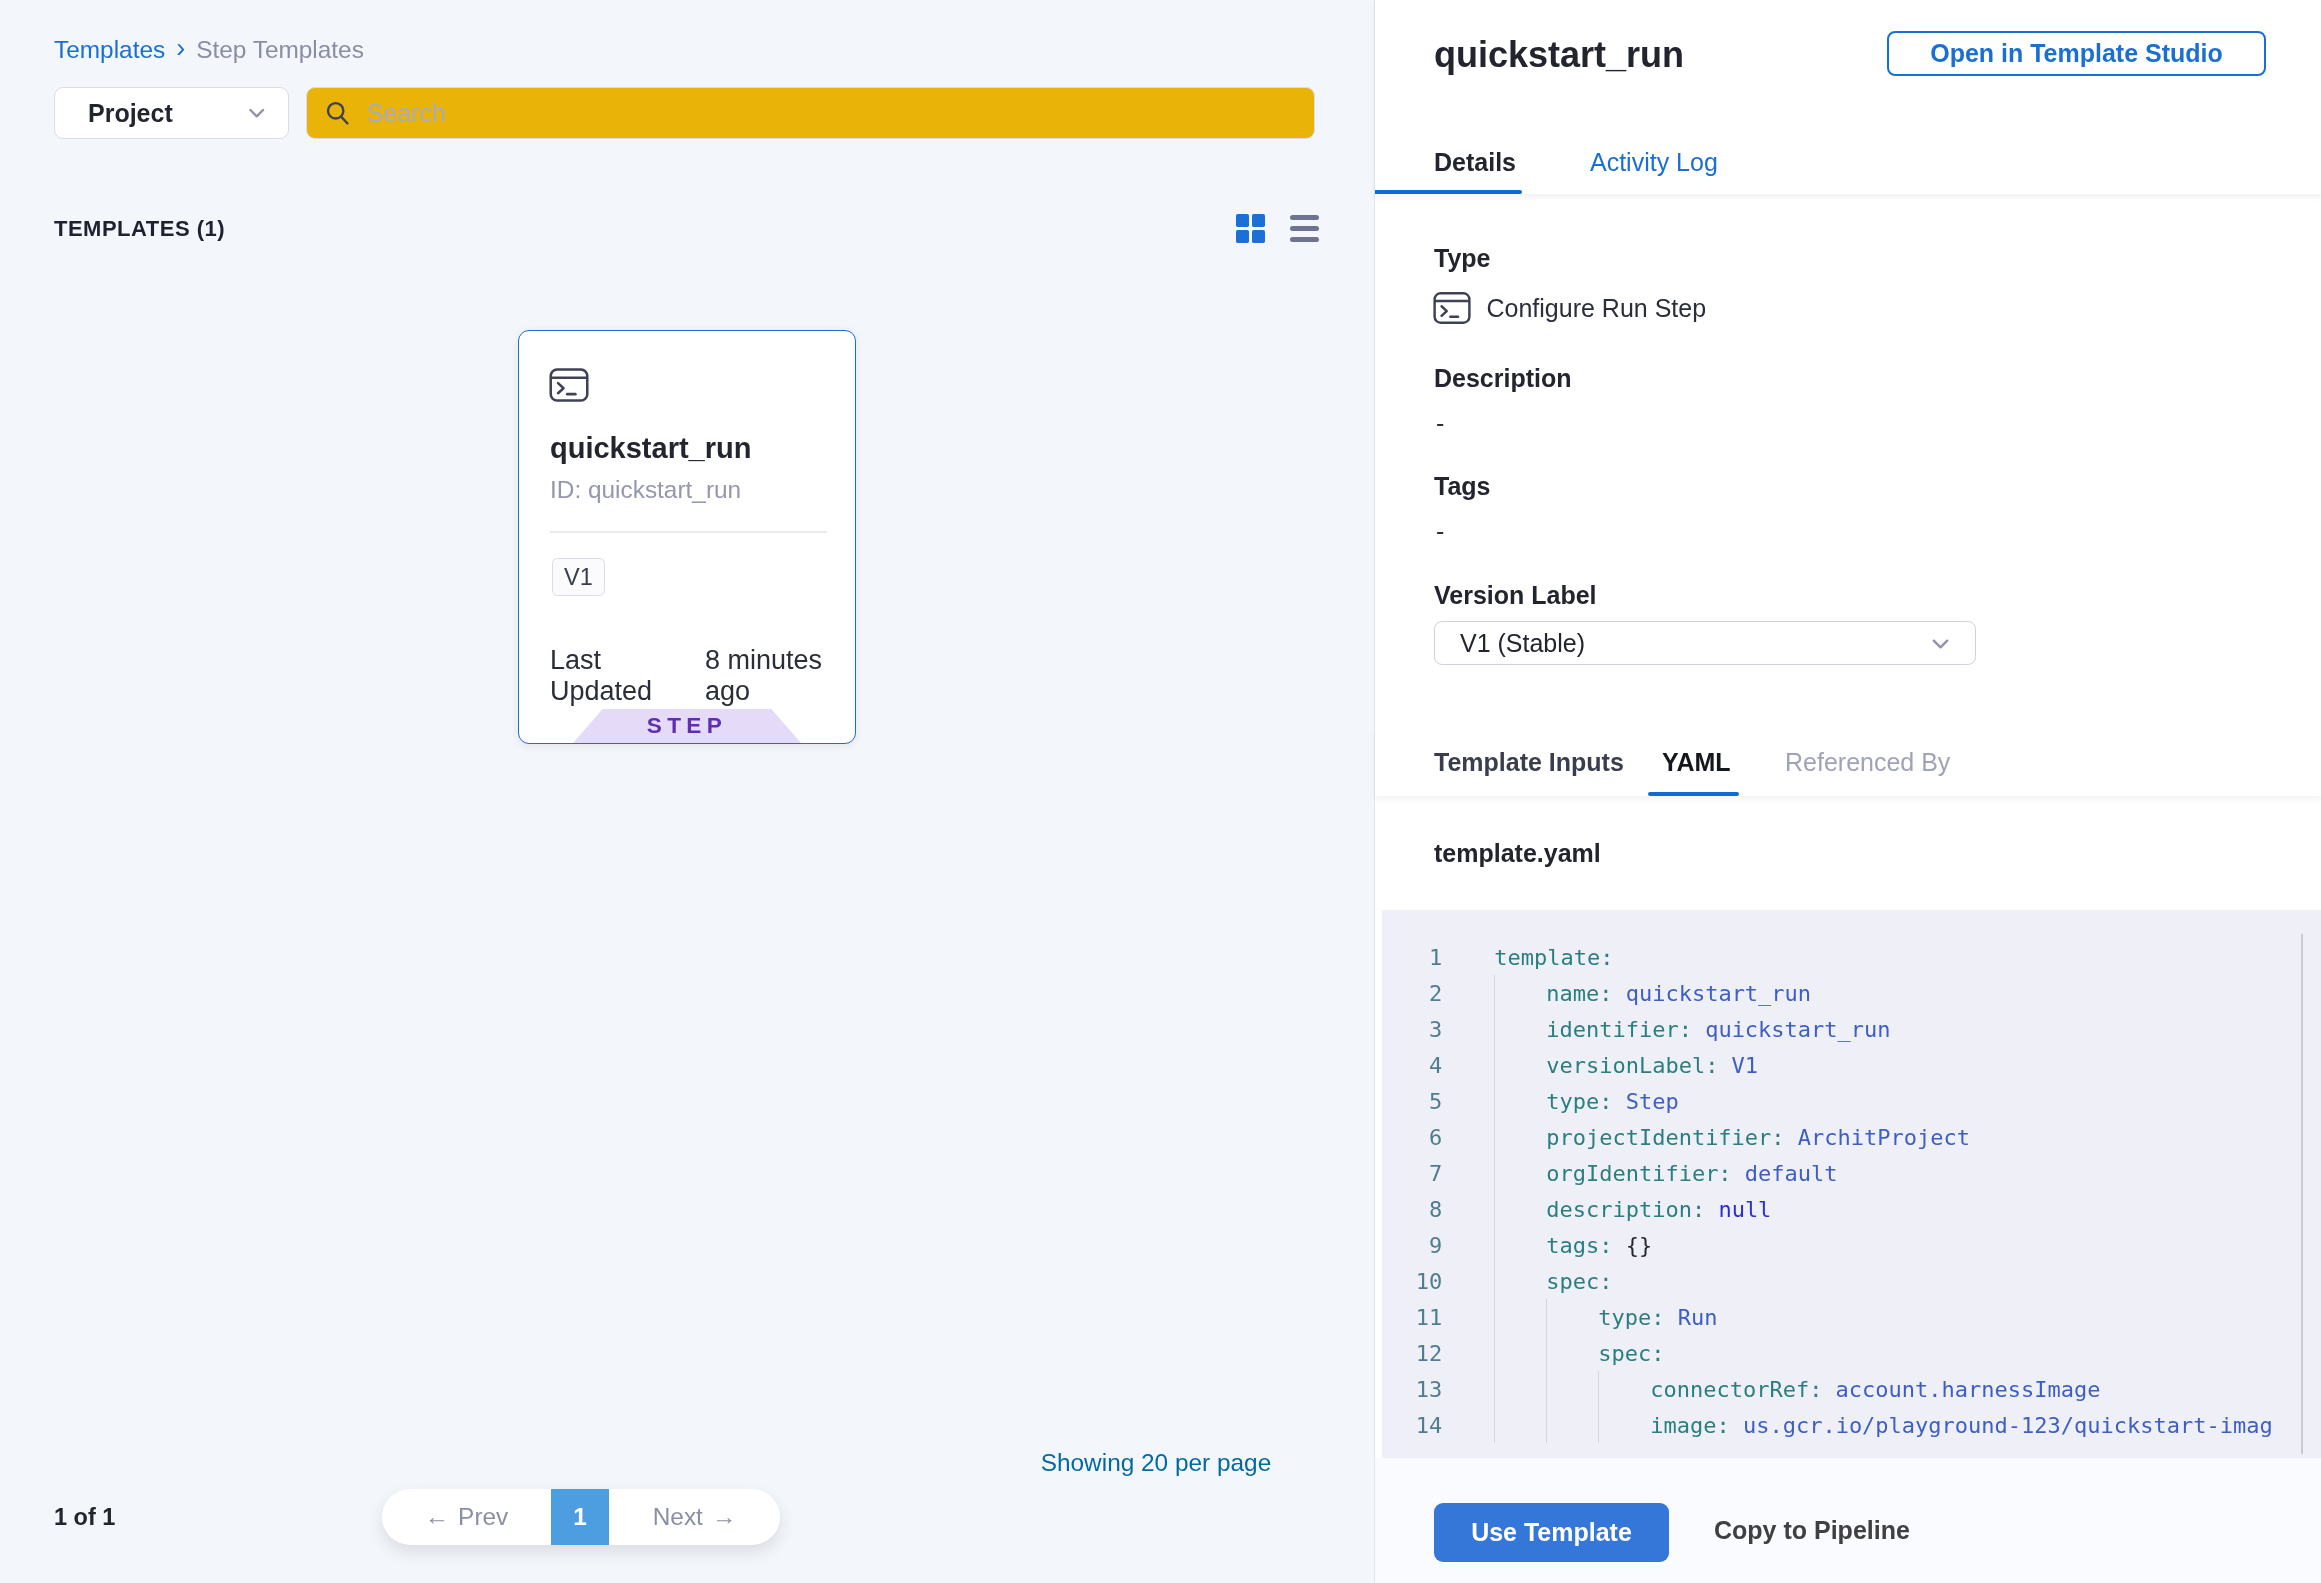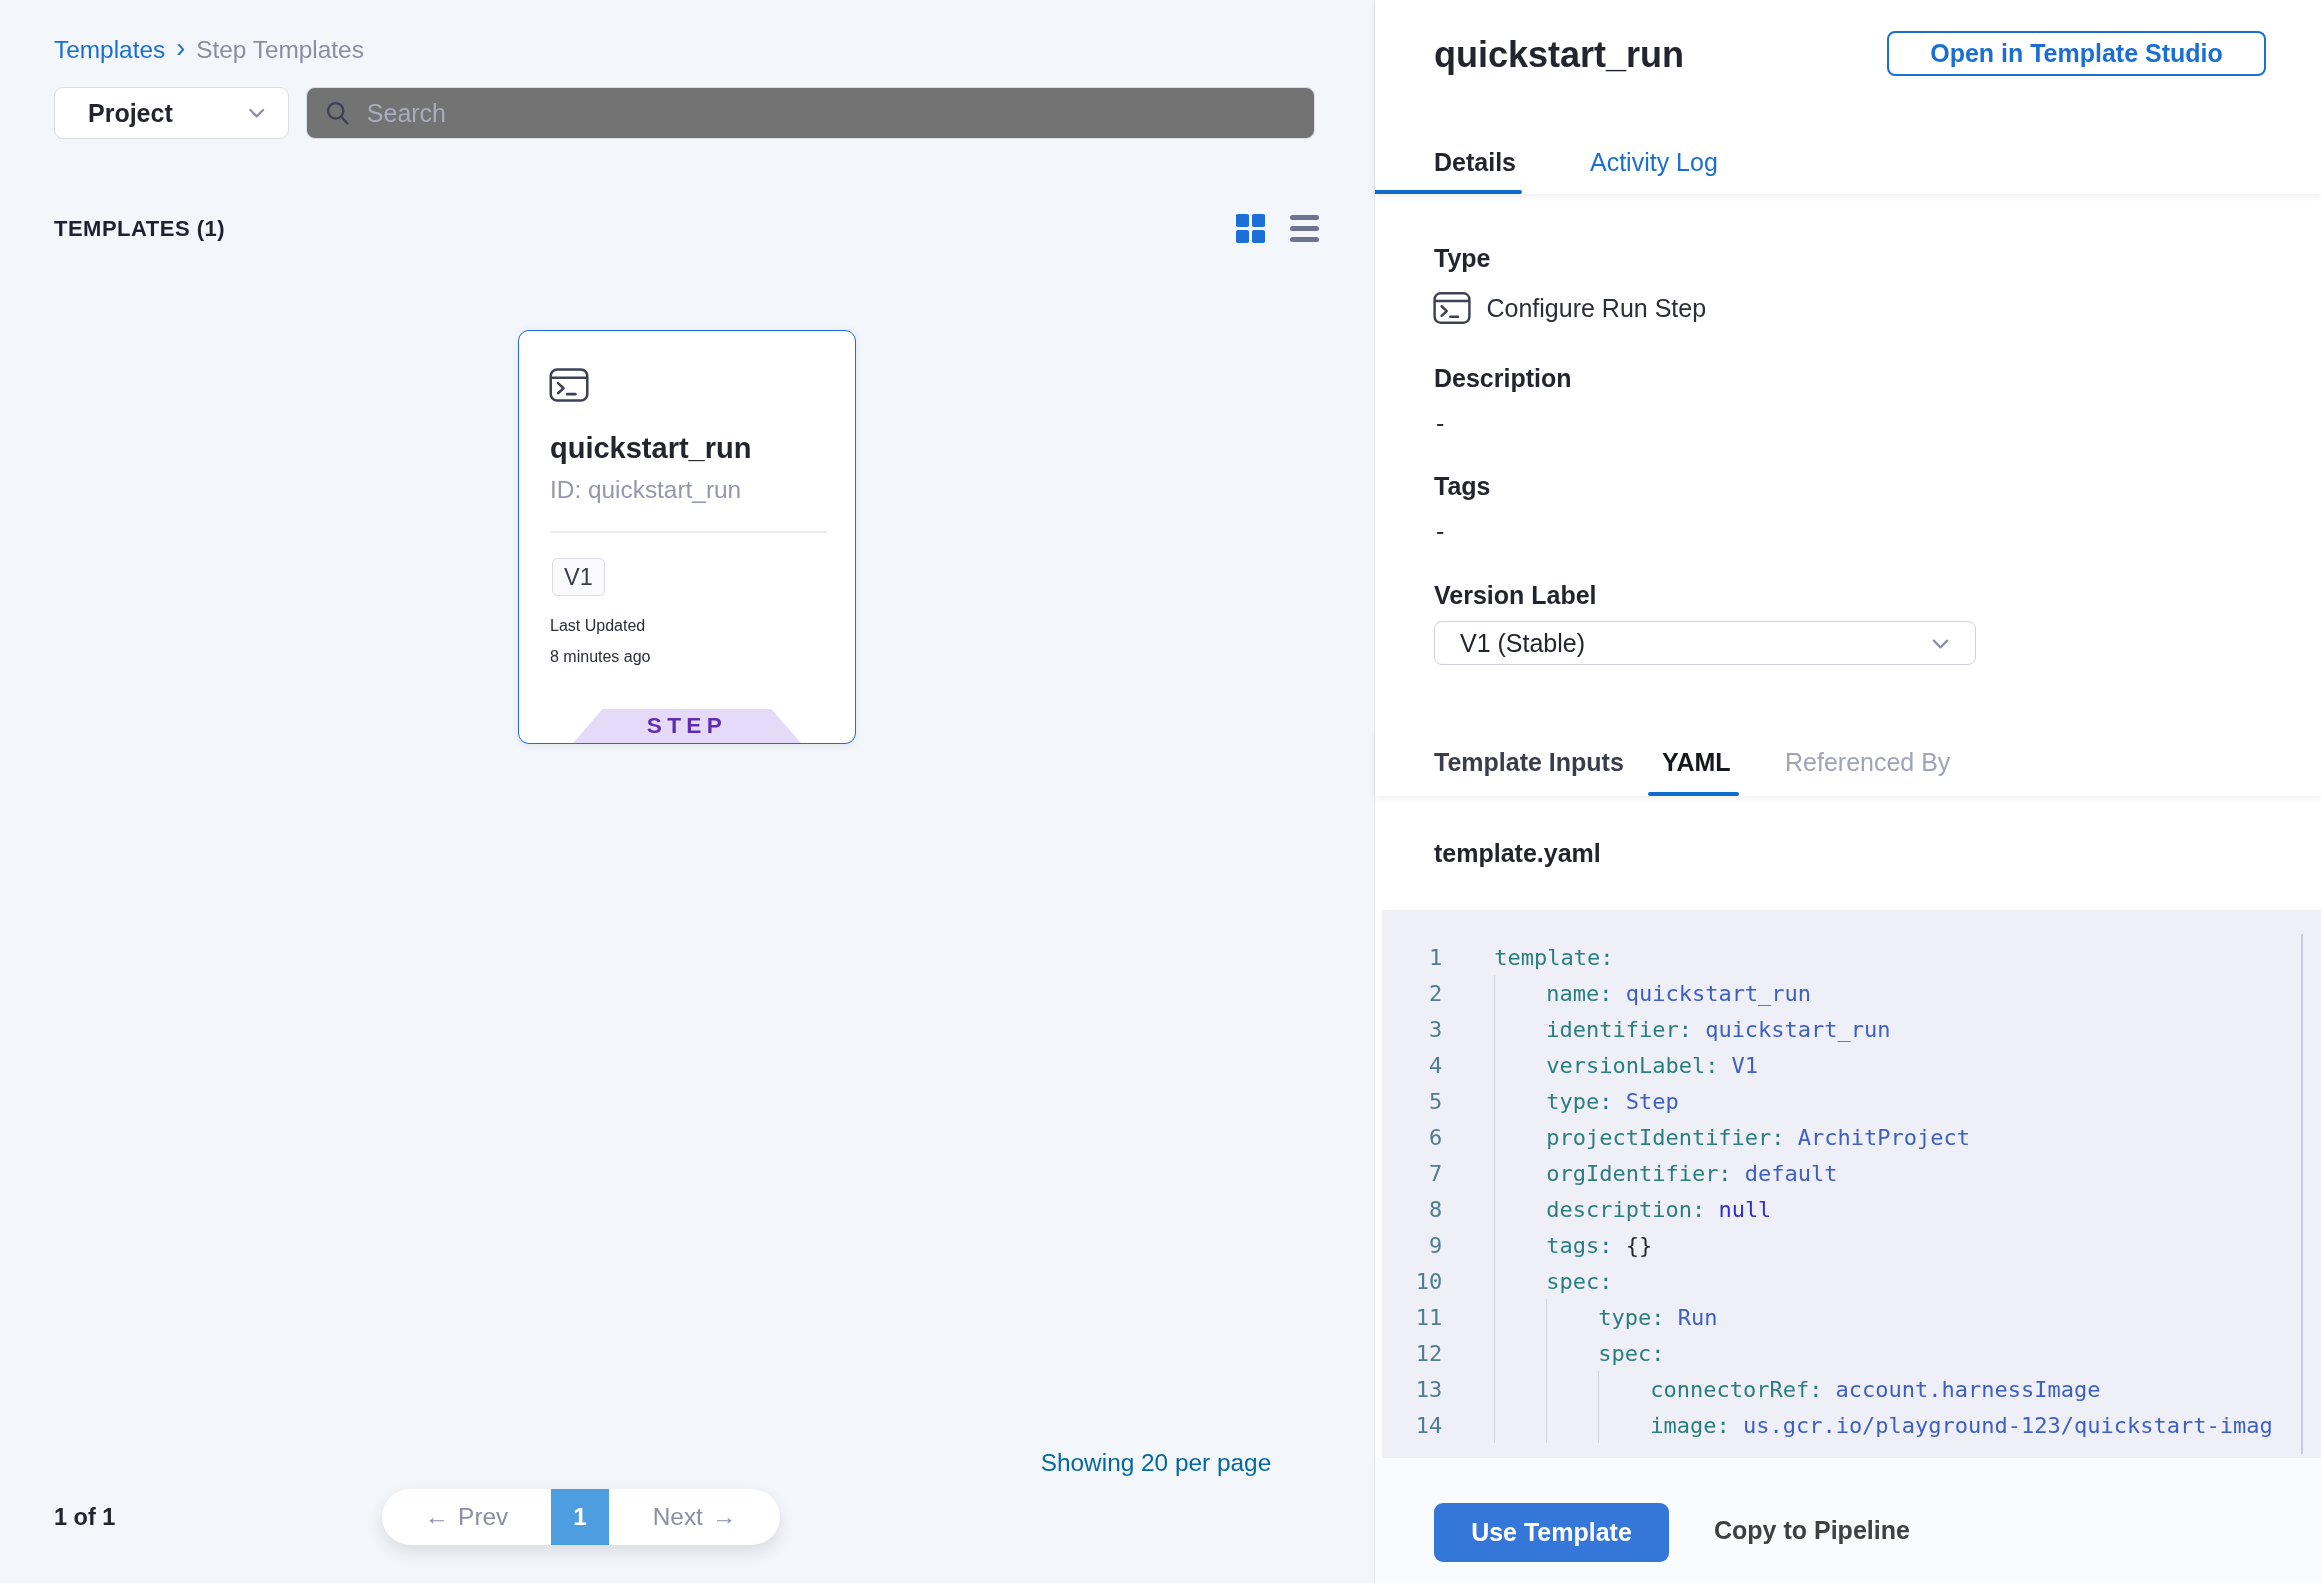--- a/index.html
+++ b/index.html
@@ -10,41 +10,41 @@
   .left-panel { position:absolute; left:0; top:0; width:1373px; height:1583px; background:#f3f6fa;padding-left:9px; }
 
   .breadcrumb { position:absolute; left:54px; top:36px; display:flex; align-items:center; gap:11px; font-size:24.4px; }
   .crumb-link { color:#1b6fd3; cursor:pointer; }
   .crumb-sep { color:#1b6fd3; font-size:27px; line-height:1; transform:translateY(-1.8px); }
   .crumb-current { color:#8a8ea3; }
 
   .project-select { position:absolute; left:54px; top:87px; width:235px; height:52px; background:#fff; border:1.8px solid #dadde8; border-radius:9px; display:flex; align-items:center; justify-content:space-between; padding:0 20px 0 33px; cursor:pointer; }
   .project-select .lbl { font-size:25px; font-weight:bold; color:#22242e; }
 
-  .search-box { position:absolute; left:306px; top:87px; width:1009px; height:52px; background:#737373; border:1.8px solid #dadde8; border-radius:9px; display:flex; align-items:center; padding:0 16.3px; }
+  .search-box { position:absolute; left:306px; top:87px; width:1009px; height:52px; background:#eab308; border:1.8px solid #dadde8; border-radius:9px; display:flex; align-items:center; padding:0 16.3px; }
   .search-box input { border:none; outline:none; flex:1; font-size:25px; font-family:"Liberation Sans",sans-serif; color:#22242e; background:transparent; margin-left:14.5px; }
   .search-box input::placeholder { color:#a9acbe; }
 
   .templates-header { position:absolute; left:54px; right:54px; top:213px; height:31px; display:flex; align-items:center; justify-content:space-between; }
   .templates-count { font-size:22px; font-weight:bold; letter-spacing:0.5px; color:#1e2130; }
   .view-toggles { display:flex; align-items:center; gap:25px; }
   .grid-icon { width:29px; height:29px; display:grid; grid-template-columns:12.7px 12.7px; grid-template-rows:12.7px 12.7px; gap:3.6px; cursor:pointer; }
   .grid-icon i { background:#1c6fd6; border-radius:1.8px; }
   .list-icon { width:29px; height:29px; display:flex; flex-direction:column; justify-content:center; gap:5.4px; cursor:pointer; }
   .list-icon i { height:5.4px; background:#6e7390; border-radius:2.7px; }
 
   
   .template-card { position:absolute; left:518px; top:330px; width:338px; height:414px; background:#fff; border:1.8px solid #1b6fd3; border-radius:11px; box-shadow:0 1.8px 9px rgba(40,60,100,.08); cursor:pointer; overflow:hidden; }
   .term-icon { display:inline-block; }
   .card-icon { position:absolute; left:29px; top:33px; }
   .card-title { position:absolute; left:31px; top:101px; font-size:29px; font-weight:bold; color:#22242e; }
   .card-id { position:absolute; left:31px; top:145px; font-size:24.4px; color:#9597af; }
   .card-divider { position:absolute; left:31px; top:200px; width:277px; height:1.8px; background:#eaebf1; }
   .card-version { position:absolute; left:33px; top:227px; font-size:23.5px; color:#3a3d4d; background:#fbfbfd; border:1.8px solid #dbdce8; border-radius:5.4px; padding:4.5px 11px; }
-  .card-updated { position:absolute; left:31px; top:286px; display:flex; gap:12.7px; font-size:16px; color:#2a2d3a;flex-direction:column; }
+  .card-updated { position:absolute; left:31px; top:314px; display:flex; gap:12.7px; font-size:27px; color:#2a2d3a; }
   .step-badge { position:absolute; left:50%; transform:translateX(-50%); bottom:0; width:228px; height:34px; background:#e5dbf8; clip-path:polygon(13% 0, 87% 0, 100% 100%, 0 100%); display:flex; align-items:center; justify-content:center; font-size:22.6px; font-weight:bold; letter-spacing:5.4px; color:#5f2eb3; }
 
   
   .page-count { position:absolute; left:54px; top:1504px; font-size:23.5px; font-weight:bold; color:#22242e; }
   .pager { position:absolute; left:382px; top:1489px; width:398px; height:56px; background:#fff; border-radius:28px; box-shadow:0 7.2px 16.3px rgba(40,41,61,.12); display:flex; overflow:hidden; align-items:stretch; }
   .pager .seg { display:flex; align-items:center; justify-content:center; font-size:24.4px; color:#8b8fa4; cursor:pointer; gap:9px; }
   .pager .seg.prev { width:169px; }
   .pager .seg.page { width:58px; background:#4d9ee0; color:#fff; font-weight:bold; }
   .pager .seg.next { flex:1; }
   .per-page { position:absolute; left:995px; top:1449px; width:322px; text-align:center; font-size:24.4px; color:#0369a1; }

